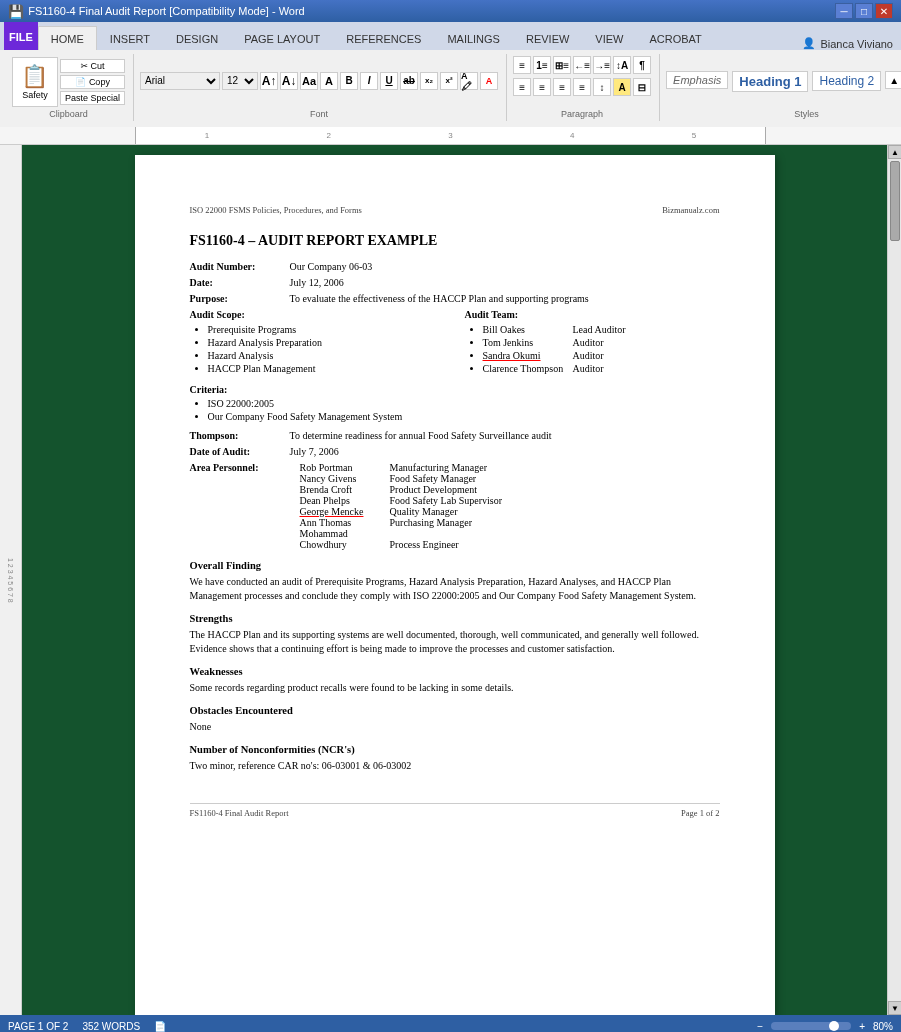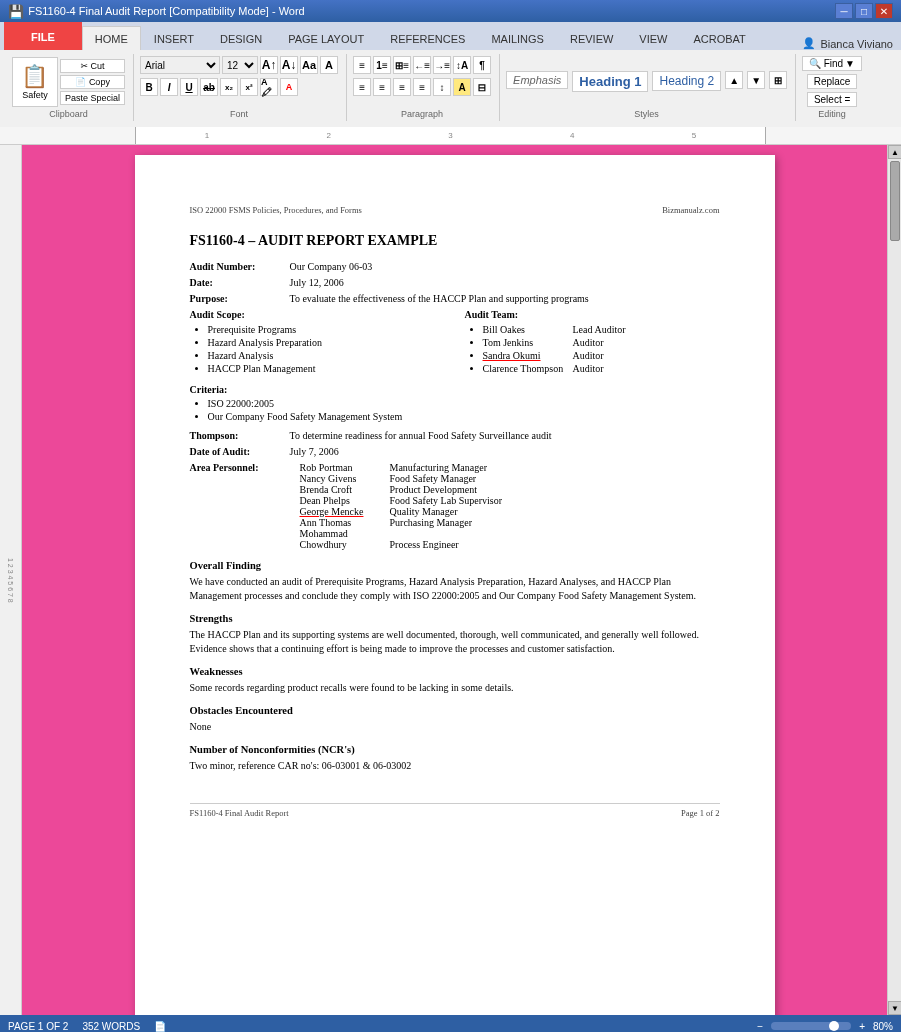--- a/index.html
+++ b/index.html
@@ -33,25 +33,25 @@
       padding: 0 12px;
       font-size: 11px;
       cursor: pointer;
       height: 24px;
       display: flex; align-items: center;
       border: 1px solid transparent;
       border-bottom: none;
       color: #333;
     }
     .ribbon-tab.file-tab {
-      background: #ef4444;
+      background: #6d28d9;
       color: white;
       font-weight: bold;
       height: 28px;
-      padding: 4px 26px;
+      padding: 4px 4px;
     }
     .ribbon-tab.active {
       background: #f0f0f0;
       border-color: #ccc;
       border-bottom-color: #f0f0f0;
     }
 
     .ribbon-content { background: #f0f0f0; padding: 4px 8px 6px 8px; display: flex; align-items: stretch; gap: 2px; min-height: 72px; }
     .ribbon-group { display: flex; flex-direction: column; border-right: 1px solid #ccc; padding: 2px 8px 2px 4px; min-width: fit-content; }
     .ribbon-group-label { font-size: 9px; color: #666; text-align: center; margin-top: auto; padding-top: 2px; }
@@ -105,21 +105,21 @@
     .ruler { background: #f5f5f5; height: 18px; border-bottom: 1px solid #ccc; display: flex; align-items: center; padding: 0 135px; font-size: 8px; color: #888; position: relative; overflow: hidden; }
     .ruler-inner { flex: 1; background: white; height: 100%; display: flex; align-items: center; position: relative; border-left: 1px solid #aaa; border-right: 1px solid #aaa; }
 
     
     .main-area { display: flex; height: calc(1032px - 22px - 28px - 72px - 18px - 22px); }
     .scrollbar-right { width: 14px; background: #f0f0f0; border-left: 1px solid #ccc; display: flex; flex-direction: column; }
     .scroll-btn { width: 14px; height: 14px; background: #d0d0d0; border: 1px solid #aaa; display: flex; align-items: center; justify-content: center; font-size: 8px; cursor: pointer; }
     .scroll-track { flex: 1; background: #e8e8e8; position: relative; }
     .scroll-thumb { width: 10px; background: #aaa; border: 1px solid #888; border-radius: 2px; position: absolute; top: 2px; left: 2px; height: 80px; }
 
-    .page-area { flex: 1; overflow: hidden; background: #ec4899; padding: 10px; display: flex; justify-content: center; }
+    .page-area { flex: 1; overflow: hidden; background: #14532d; padding: 10px; display: flex; justify-content: center; }
 
     
     .doc-page {
       background: white;
       width: 640px;
       min-height: 890px;
       padding: 50px 55px 50px 55px;
       box-shadow: 2px 2px 8px rgba(0,0,0,0.3);
       font-size: 10px;
       font-family: 'Times New Roman', Times, serif;
@@ -217,21 +217,21 @@
       <div class="clipboard-right">
         <button class="small-btn">✂ <span>Cut</span></button>
         <button class="small-btn">📄 <span>Copy</span></button>
         <button class="small-btn"><span>Paste Special</span></button>
       </div>
     </div>
     <div class="ribbon-group-label">Clipboard</div>
   </div>
 
   <div class="ribbon-group">
-    <div class="ribbon-group-content" style="flex-direction:column;align-items:flex-start;">
+    <div class="ribbon-group-content" style="flex-direction:row;align-items:center;">
       <div class="font-row">
         <select class="font-selector">
           <option>Arial</option>
         </select>
         <select class="font-size-selector">
           <option>12</option>
         </select>
         <div class="icon-btn" style="font-size:12px;">A↑</div>
         <div class="icon-btn" style="font-size:12px;">A↓</div>
         <div class="icon-btn" style="font-size:11px;">Aa</div>

